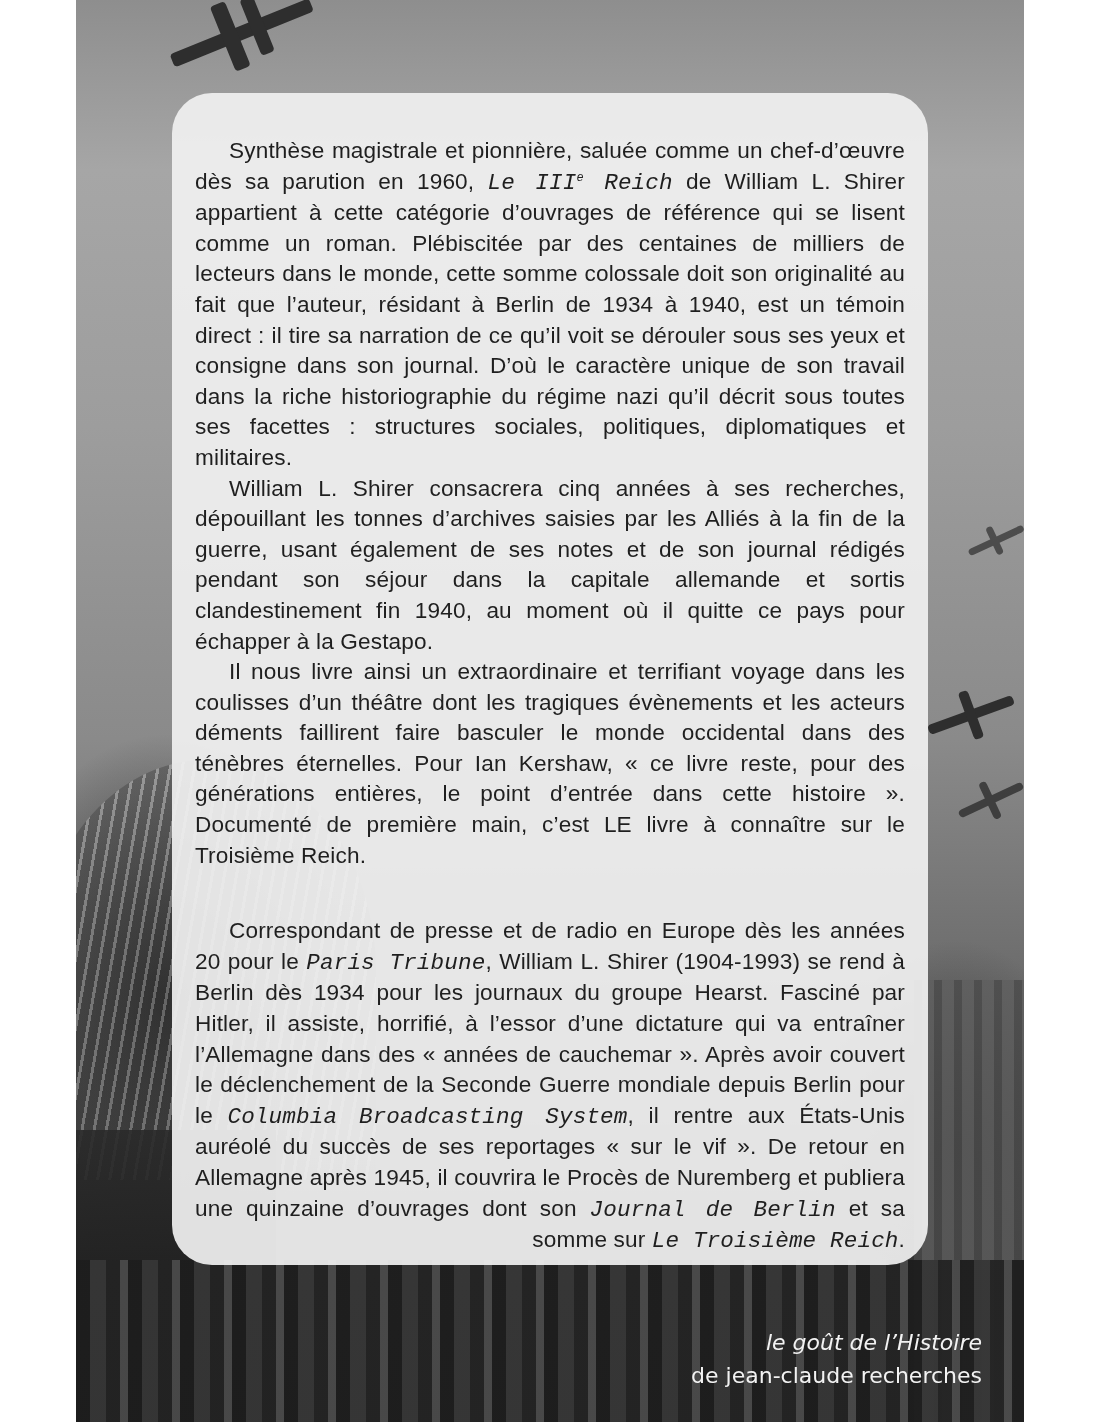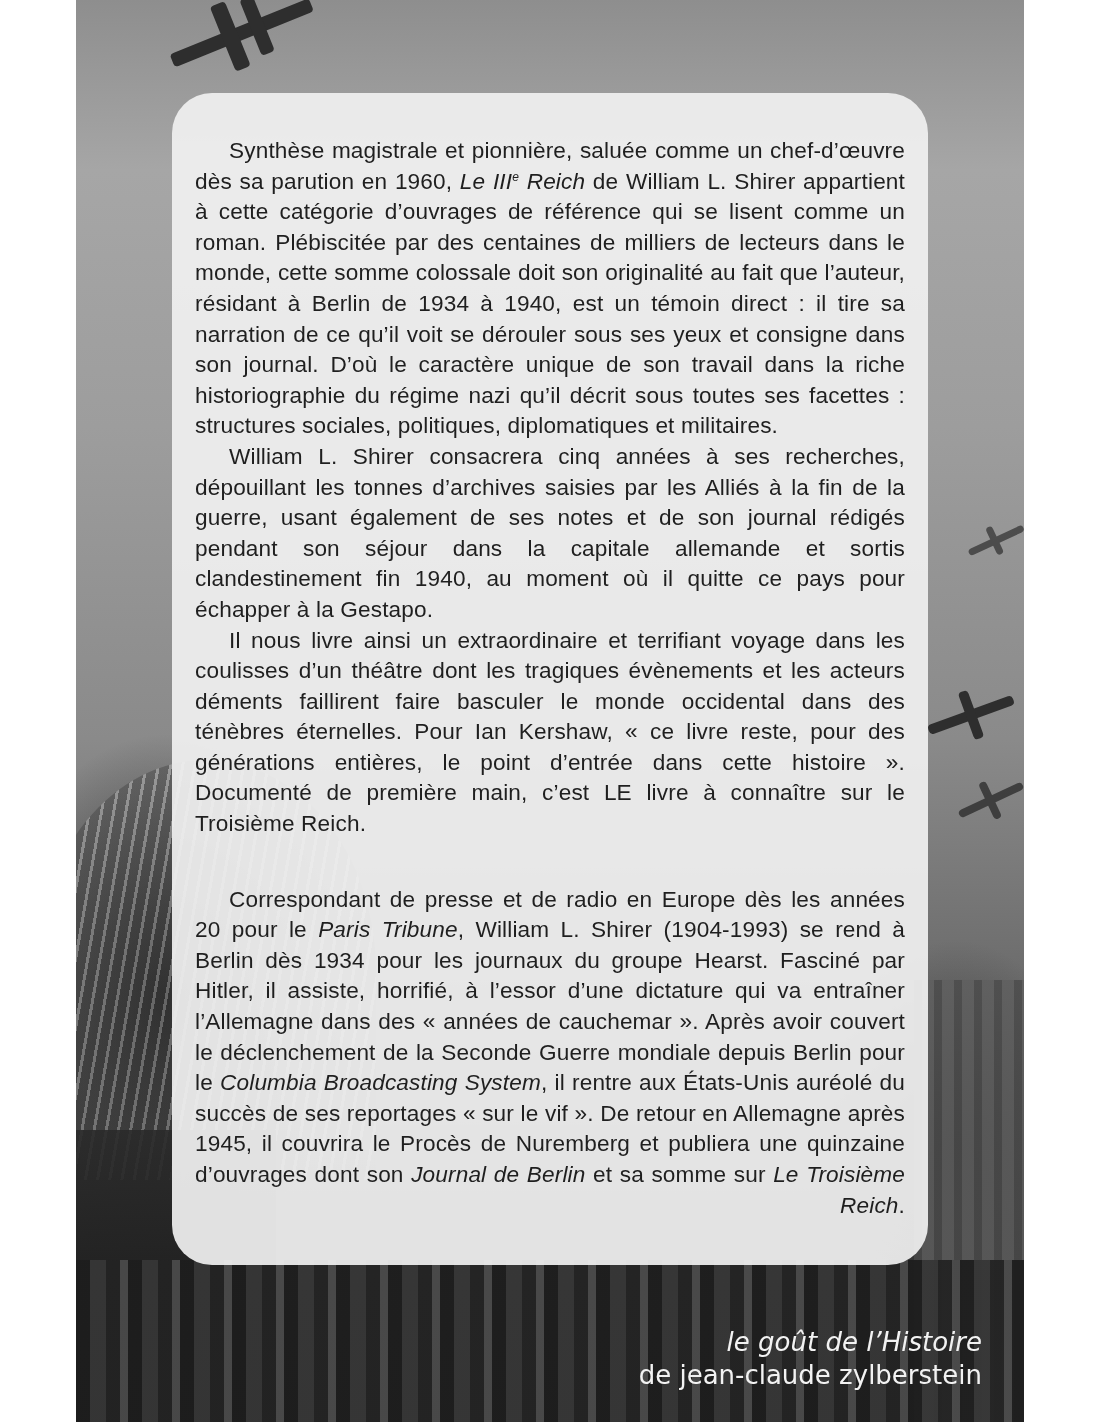--- a/index.html
+++ b/index.html
@@ -40,24 +40,24 @@
     background:rgba(240,240,240,0.93); border-radius:40px;
   }
   .text {
     position:absolute; left:195px; top:136px; width:710px;
     font-family:"Liberation Sans", sans-serif; font-size:22.6px; line-height:30.6px; color:#1f1f1f;
     text-align:justify; letter-spacing:0.15px;
   }
   .text p { margin:0; text-indent:34px; }
   .text p.gap { margin-top:45px; }
   .text .last { text-align-last:right; }
-  .text i { font-style:italic; }
+  .text i { font-style:italic;font-family:Liberation Mono, monospace; }
   .text sup { font-size:12px; line-height:0; vertical-align:8px; }
 
-  .footer { position:absolute; right:118px; top:1326px; text-align:right; color:#f2f2f2; font-family:"DejaVu Sans", sans-serif; font-size:26px; line-height:33px; }
+  .footer { position:absolute; right:118px; top:1326px; text-align:right; color:#f2f2f2; font-family:"DejaVu Sans", sans-serif; font-size:22px; line-height:33px; }
   .footer .series { font-style:italic; }
 </style>
 </head>
 <body>
 
 <div class="cover">
   <div class="dome"></div>
   <div class="ruin-left"></div>
   <div class="ruin-right"></div>
   <div class="ground"></div>
@@ -84,14 +84,14 @@
 
 <div class="text">
   <p><span>Synthèse magistrale et pionnière, saluée comme un chef-d’œuvre dès sa parution en 1960, </span><i><span>Le III</span><sup>e</sup><span> Reich</span></i><span> de William L. Shirer appartient à cette catégorie d’ouvrages de référence qui se lisent comme un roman. Plébiscitée par des centaines de milliers de lecteurs dans le monde, cette somme colossale doit son originalité au fait que l’auteur, résidant à Berlin de 1934 à 1940, est un témoin direct : il tire sa narration de ce qu’il voit se dérouler sous ses yeux et consigne dans son journal. D’où le caractère unique de son travail dans la riche historiographie du régime nazi qu’il décrit sous toutes ses facettes : structures sociales, politiques, diplomatiques et militaires.</span></p>
   <p>William L. Shirer consacrera cinq années à ses recherches, dépouillant les tonnes d’archives saisies par les Alliés à la fin de la guerre, usant également de ses notes et de son journal rédigés pendant son séjour dans la capitale allemande et sortis clandestinement fin 1940, au moment où il quitte ce pays pour échapper à la Gestapo.</p>
   <p>Il nous livre ainsi un extraordinaire et terrifiant voyage dans les coulisses d’un théâtre dont les tragiques évènements et les acteurs déments faillirent faire basculer le monde occidental dans des ténèbres éternelles. Pour Ian Kershaw, « ce livre reste, pour des générations entières, le point d’entrée dans cette histoire ». Documenté de première main, c’est LE livre à connaître sur le Troisième Reich.</p>
   <p class="gap last"><span>Correspondant de presse et de radio en Europe dès les années 20 pour le </span><i>Paris Tribune</i><span>, William L. Shirer (1904-1993) se rend à Berlin dès 1934 pour les journaux du groupe Hearst. Fasciné par Hitler, il assiste, horrifié, à l’essor d’une dictature qui va entraîner l’Allemagne dans des « années de cauchemar ». Après avoir couvert le déclenchement de la Seconde Guerre mondiale depuis Berlin pour le </span><i>Columbia Broadcasting System</i><span>, il rentre aux États-Unis auréolé du succès de ses reportages « sur le vif ». De retour en Allemagne après 1945, il couvrira le Procès de Nuremberg et publiera une quinzaine d’ouvrages dont son </span><i>Journal de Berlin</i><span> et sa somme sur </span><i>Le Troisième Reich</i><span>.</span></p>
 </div>
 
 <div class="footer">
   <div class="series">le goût de l’Histoire</div>
-  <div>de jean-claude zylberstein</div>
+  <div>de jean-claude recherches</div>
 </div>
 
 </body></html>

